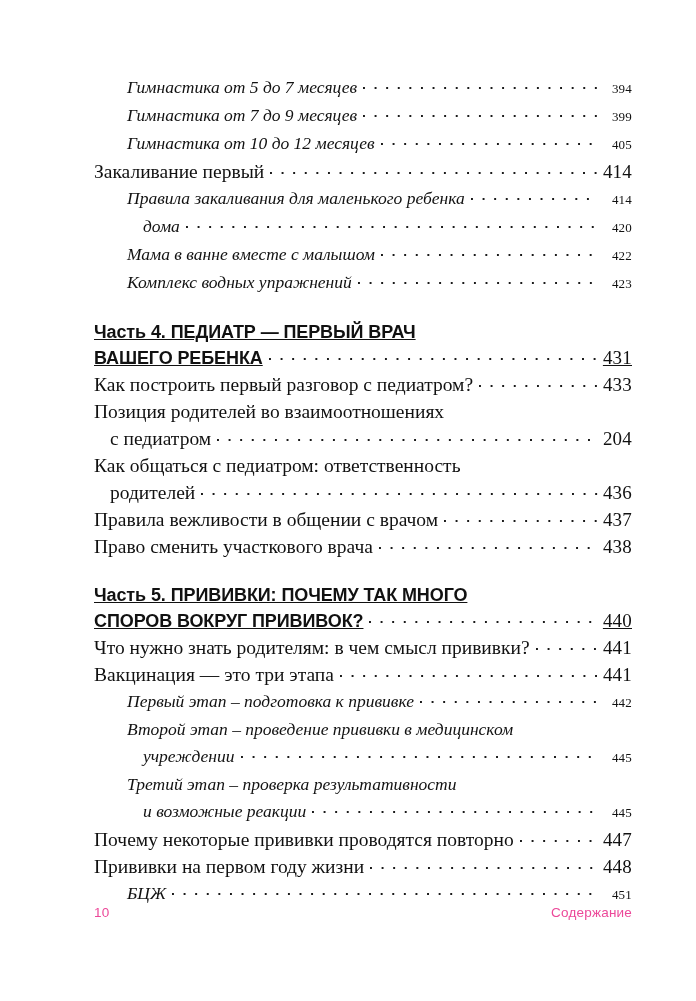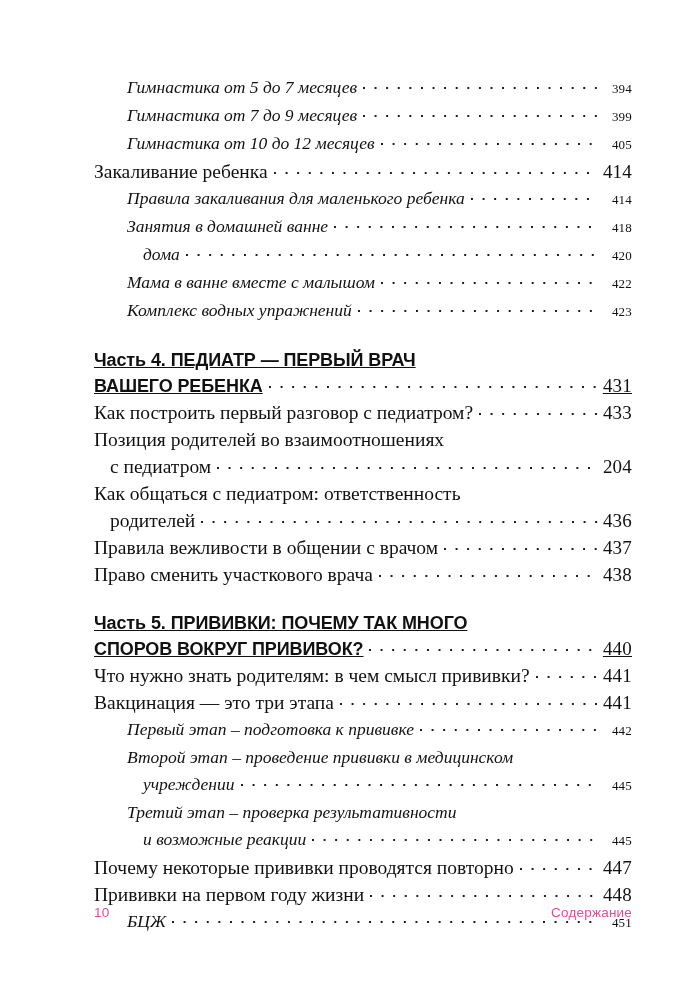--- a/index.html
+++ b/index.html
@@ -149,37 +149,30 @@
       </div>
       <div class="entry lvl2">
         <div class="entry-line">
           <span class="label">Гимнастика от 10 до 12 месяцев</span>
           <span class="leader"></span>
           <span class="page">405</span>
         </div>
       </div>
       <div class="entry lvl1">
         <div class="entry-line">
-          <span class="label">Закаливание ребенка</span>
+          <span class="label">Закаливание первый</span>
           <span class="leader"></span>
           <span class="page">414</span>
         </div>
       </div>
       <div class="entry lvl2">
         <div class="entry-line">
           <span class="label">Правила закаливания для маленького ребенка</span>
           <span class="leader"></span>
           <span class="page">414</span>
-        </div>
-      </div>
-      <div class="entry lvl2">
-        <div class="entry-line">
-          <span class="label">Занятия в домашней ванне</span>
-          <span class="leader"></span>
-          <span class="page">418</span>
         </div>
       </div>
       <div class="entry lvl2">
         <div class="entry-line cont">
           <span class="label">дома</span>
           <span class="leader"></span>
           <span class="page">420</span>
         </div>
       </div>
       <div class="entry lvl2">

